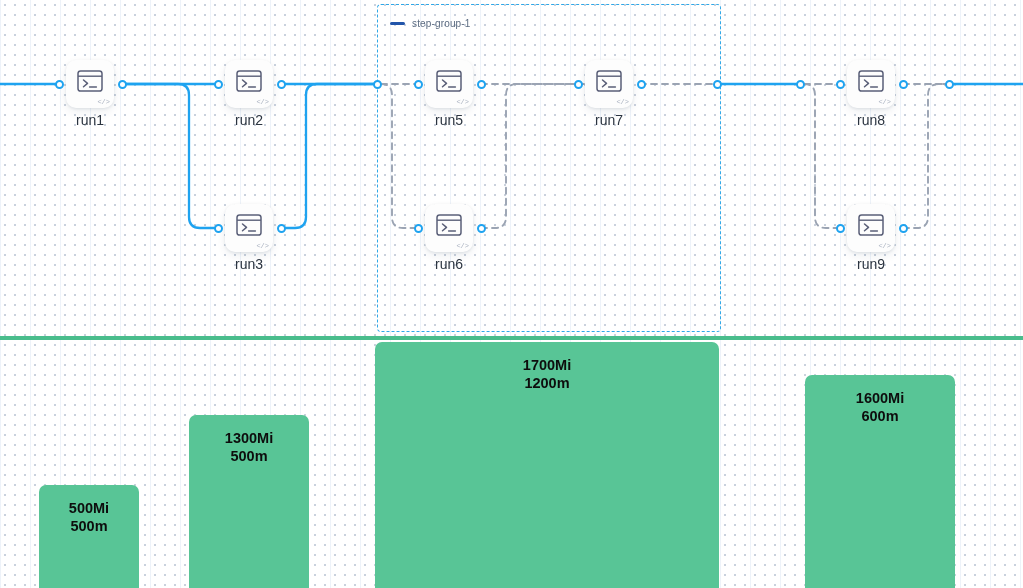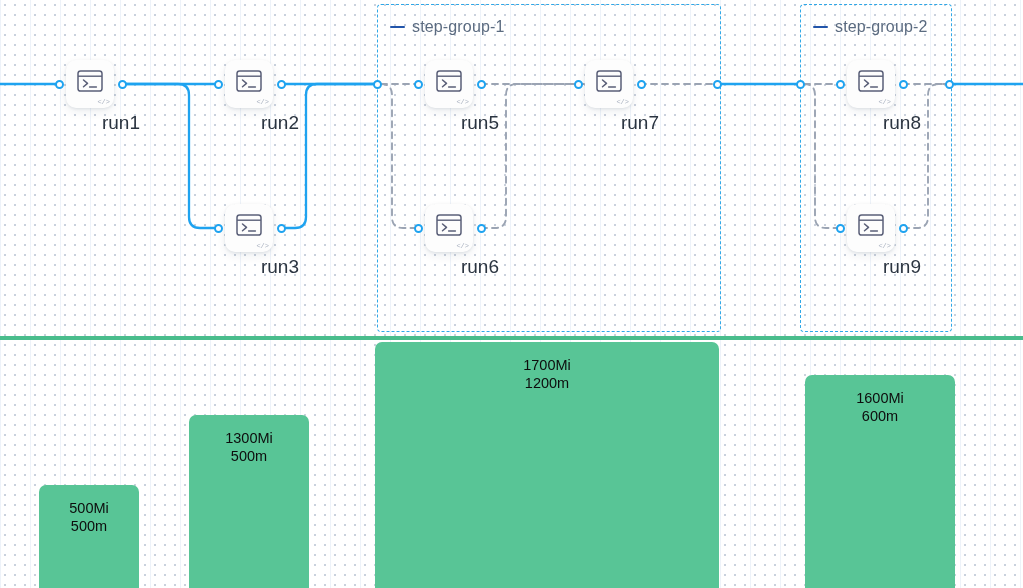--- a/index.html
+++ b/index.html
@@ -26,21 +26,21 @@
   .group{
     position:absolute;
     border:1.3px dashed #2fa8e8;
     border-radius:4px;
     background:rgba(255,255,255,0.02);
   }
   .group-label{
     position:absolute;
     top:13px;left:12px;
     display:flex;align-items:center;gap:7px;
-    font-size:16px;
+    font-size:10px;
     color:#5b6b80;
     letter-spacing:.15px;
     white-space:nowrap;
   }
   .group-dash{
     display:inline-block;width:15px;height:2.4px;background:#2255aa;border-radius:2px;
   }
 
   
   .node{position:absolute;}
@@ -56,22 +56,22 @@
   }
   .code-badge{
     position:absolute;right:4px;bottom:2px;
     font-size:7px;line-height:7px;
     color:#aab2c0;
     font-family:"Liberation Mono","DejaVu Sans Mono",monospace;
   }
   .node-label{
     position:absolute;
     top:52px;left:-26px;width:100px;
-    text-align:right;
-    font-size:19px;
+    text-align:center;
+    font-size:14px;
     color:#2b3440;
     white-space:nowrap;
   }
   .port{
     position:absolute;
     width:9px;height:9px;
     border-radius:50%;
     background:#ffffff;
     border:2.6px solid #1ea3f0;
     box-sizing:border-box;
@@ -81,21 +81,21 @@
   .bar{
     position:absolute;
     background:#58c596;
     border-radius:7px;
   }
   .bar-label{
     position:absolute;
     top:14px;left:0;width:100%;
     text-align:center;
     font-size:14.5px;
-    font-weight:normal;
+    font-weight:bold;
     color:#0d0d0d;
     line-height:18px;
     white-space:pre-line;
   }
 </style>
 </head>
 <body>
 
 <div id="canvas">
 
@@ -128,26 +128,20 @@
     </g>
   </svg>
 
   <div class="group" style="left:377px;top:4px;width:342px;height:326px;">
     <div class="group-label">
       <span class="group-dash"></span>
       <span>step-group-1</span>
     </div>
   </div>
 
-  <div class="group" style="left:800px;top:4px;width:150px;height:326px;">
-    <div class="group-label">
-      <span class="group-dash"></span>
-      <span>step-group-2</span>
-    </div>
-  </div>
 
   <div class="node" style="left:66px;top:60px;">
     <div class="node-card">
       <svg class="term" viewBox="0 0 26 22" xmlns="http://www.w3.org/2000/svg">
         <rect x="1" y="1" width="24" height="20" rx="2.6" fill="none" stroke="#5a5f78" stroke-width="1.5"></rect>
         <line x1="1" y1="6.2" x2="25" y2="6.2" stroke="#5a5f78" stroke-width="1.4"></line>
         <path d="M6.5,10 L10.5,13.4 L6.5,16.8" fill="none" stroke="#5a5f78" stroke-width="1.5" stroke-linecap="round" stroke-linejoin="round"></path>
         <line x1="12.6" y1="16.9" x2="19.4" y2="16.9" stroke="#5a5f78" stroke-width="1.5" stroke-linecap="round"></line>
       </svg>
       <span class="code-badge">&lt;/&gt;</span>

